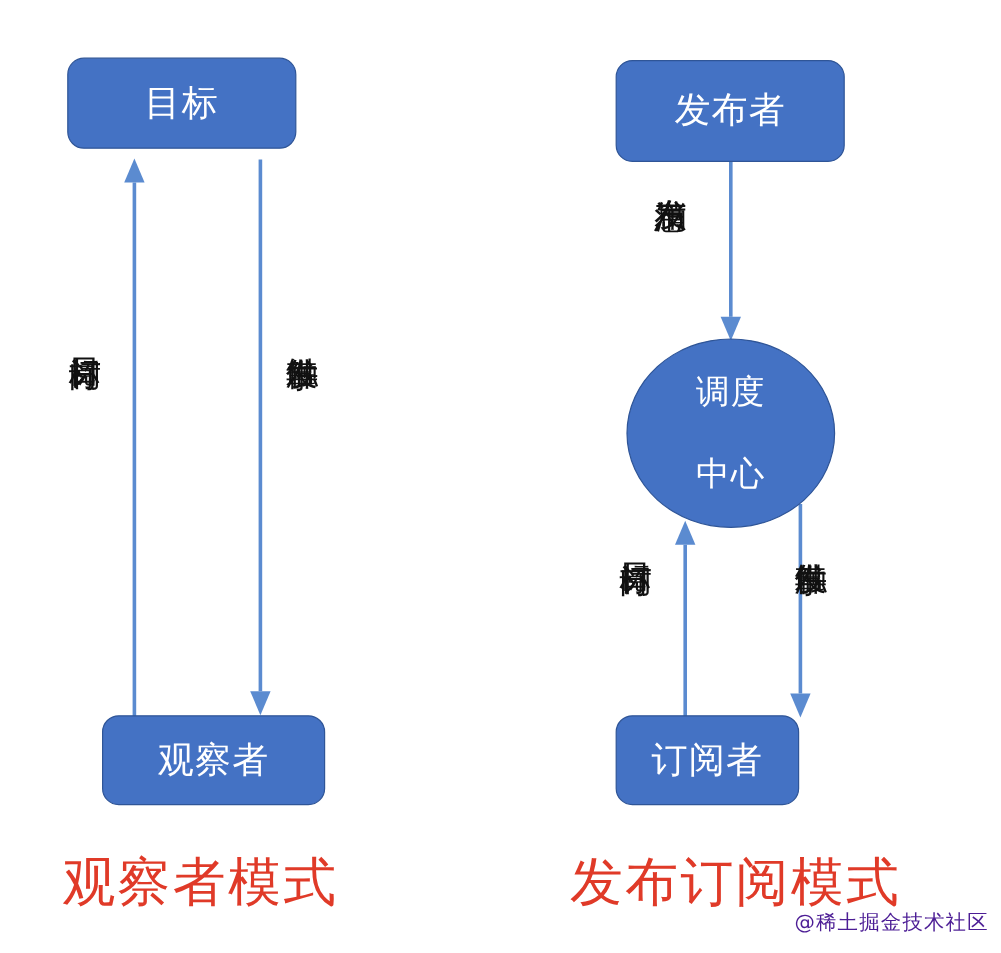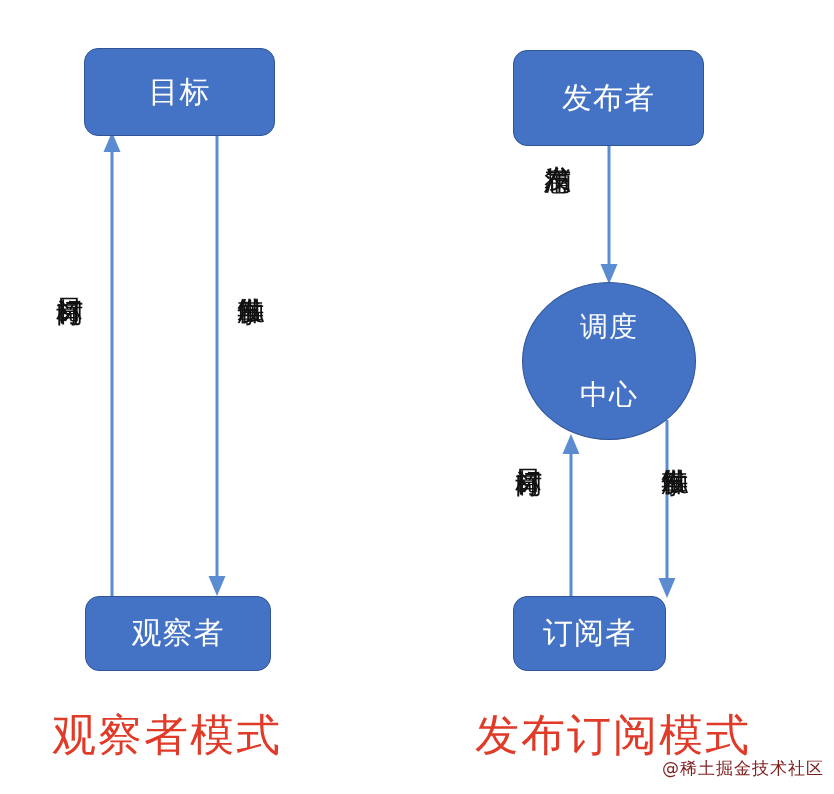--- a/index.html
+++ b/index.html
@@ -79,21 +79,21 @@
     font-weight: 400;
     letter-spacing: 2px;
     white-space: nowrap;
     z-index: 4;
     font-family: "DejaVu Sans", "Liberation Sans", sans-serif;
   }
 
   
   .watermark {
     position: absolute;
-    color: #7f1d1d;
+    color: #4c1d95;
     font-size: 17px;
     letter-spacing: 1px;
     white-space: nowrap;
     z-index: 5;
     font-family: "DejaVu Sans", "Liberation Sans", sans-serif;
   }
 </style>
 </head>
 <body>
 
@@ -106,21 +106,21 @@
     </svg>
   </div>
 
   <div class="conn" style="left:205px; top:133px; width:24px; height:465px;">
     <svg width="24" height="465" viewBox="0 0 24 465">
       <line x1="12" y1="0" x2="12" y2="443" stroke="#5B8BD0" stroke-width="3"></line>
       <polygon points="12,463 3.5,443 20.5,443" fill="#5B8BD0"></polygon>
     </svg>
   </div>
 
-  <div class="node-box" style="left:84px; top:48px; width:191px; height:88px;">
+  <div class="node-box" style="left:56px; top:48px; width:191px; height:76px;">
     <span>目标</span>
   </div>
 
   <div class="node-box" style="left:85px; top:596px; width:186px; height:75px;">
     <span>观察者</span>
   </div>
 
   <div class="edge-label" style="left:56px; top:277px;">订阅目标</div>
 
   <div class="edge-label" style="left:237px; top:277px;">触发事件</div>
@@ -141,21 +141,21 @@
     </svg>
   </div>
 
   <div class="conn" style="left:655px; top:420px; width:24px; height:180px;">
     <svg width="24" height="180" viewBox="0 0 24 180">
       <line x1="12" y1="0" x2="12" y2="158" stroke="#5B8BD0" stroke-width="3"></line>
       <polygon points="12,178 3.5,158 20.5,158" fill="#5B8BD0"></polygon>
     </svg>
   </div>
 
-  <div class="node-box" style="left:513px; top:50px; width:191px; height:96px;">
+  <div class="node-box" style="left:513px; top:50px; width:191px; height:85px;">
     <span>发布者</span>
   </div>
 
   <div class="node-circle" style="left:522px; top:282px; width:174px; height:158px;">
     <span class="circle-line">调度</span>
     <span class="circle-line">中心</span>
   </div>
 
   <div class="node-box" style="left:513px; top:596px; width:153px; height:75px;">
     <span>订阅者</span>

